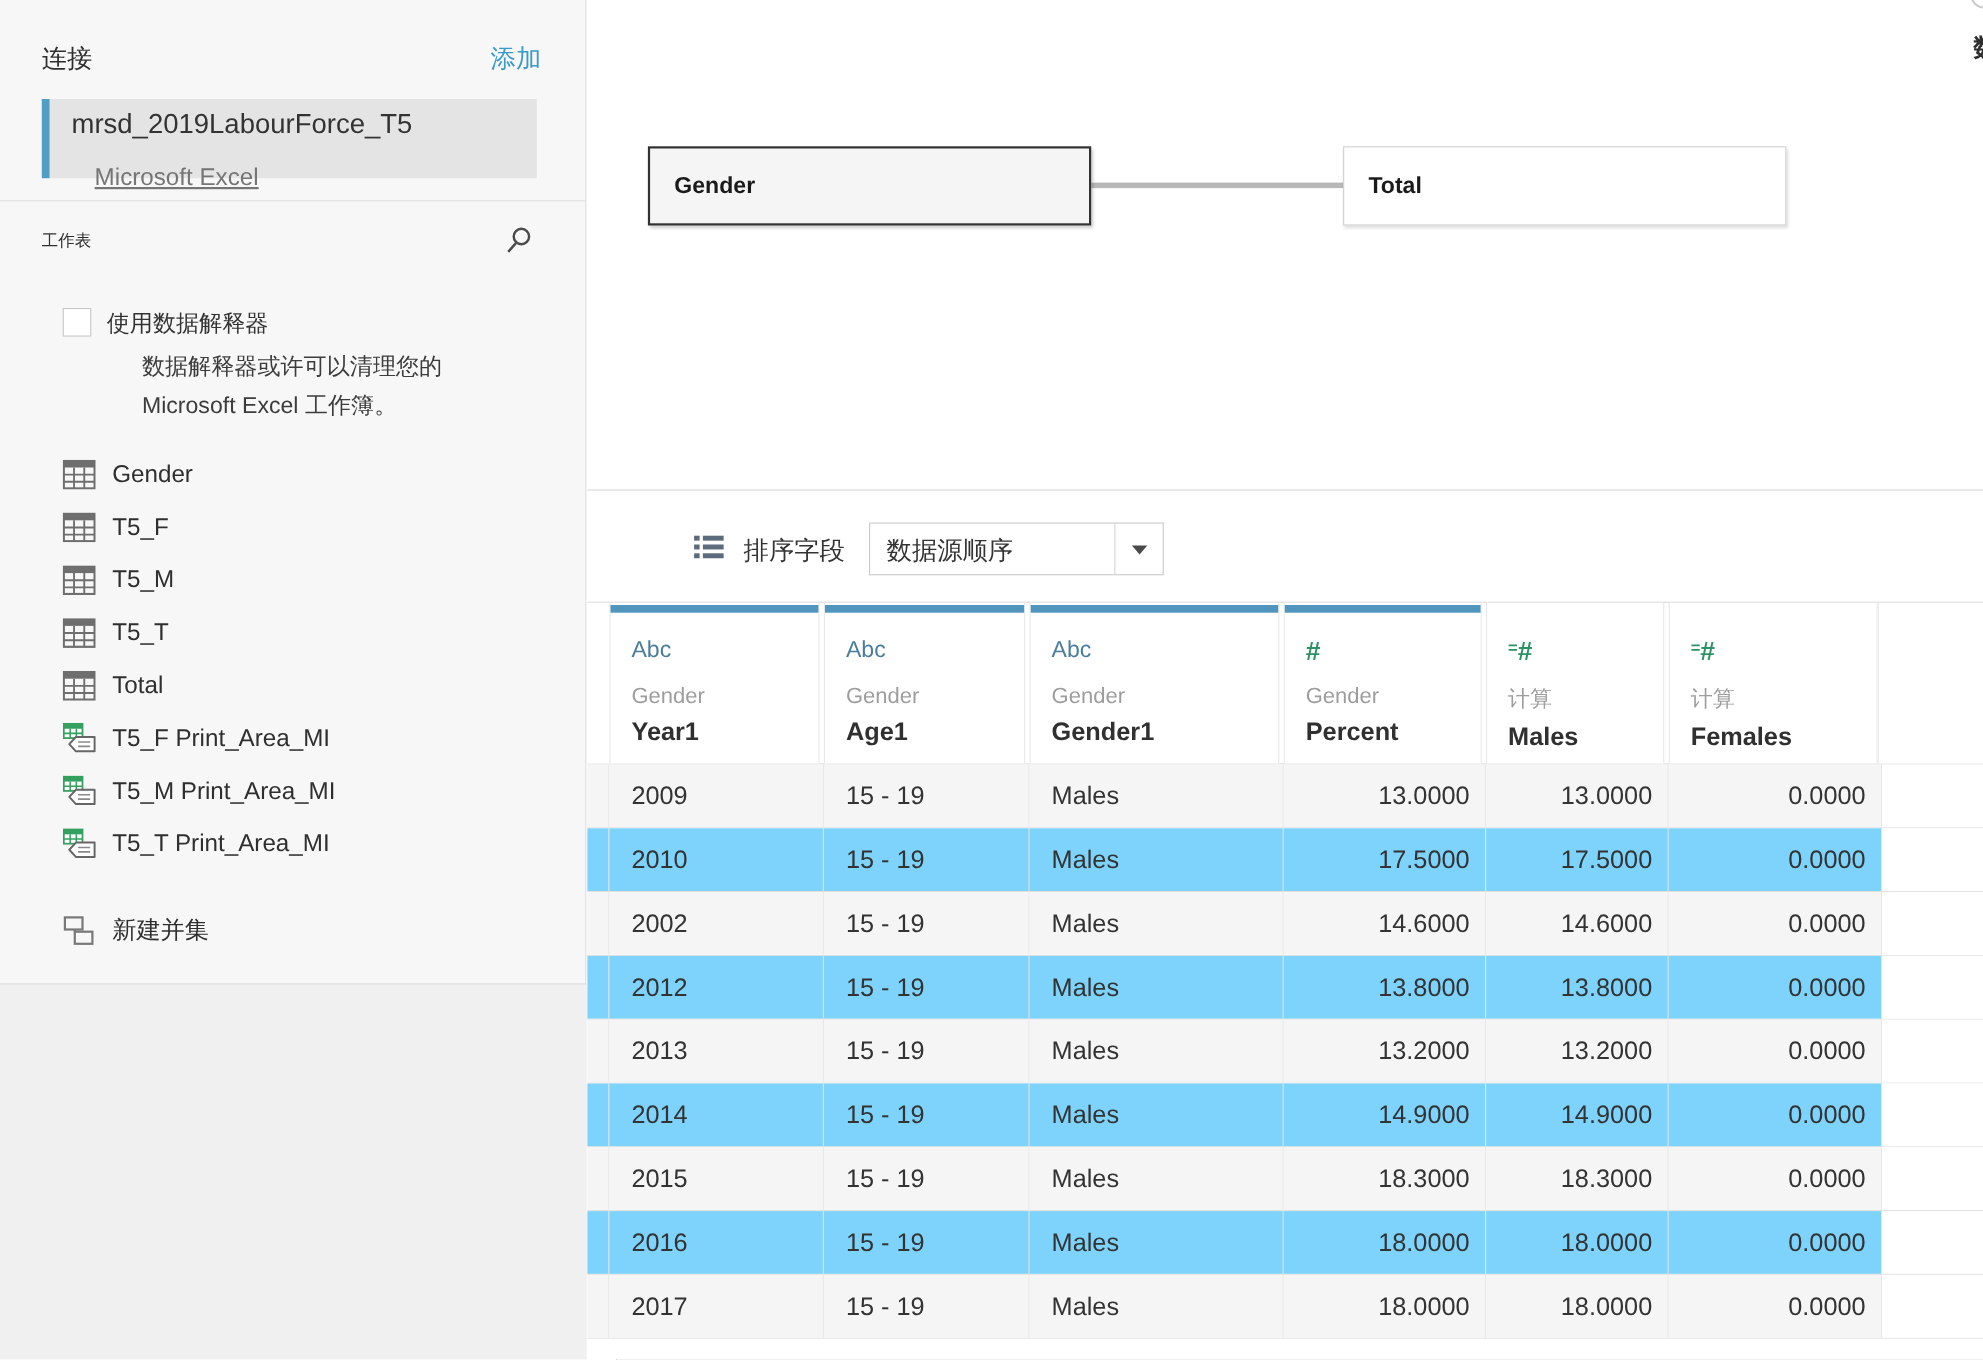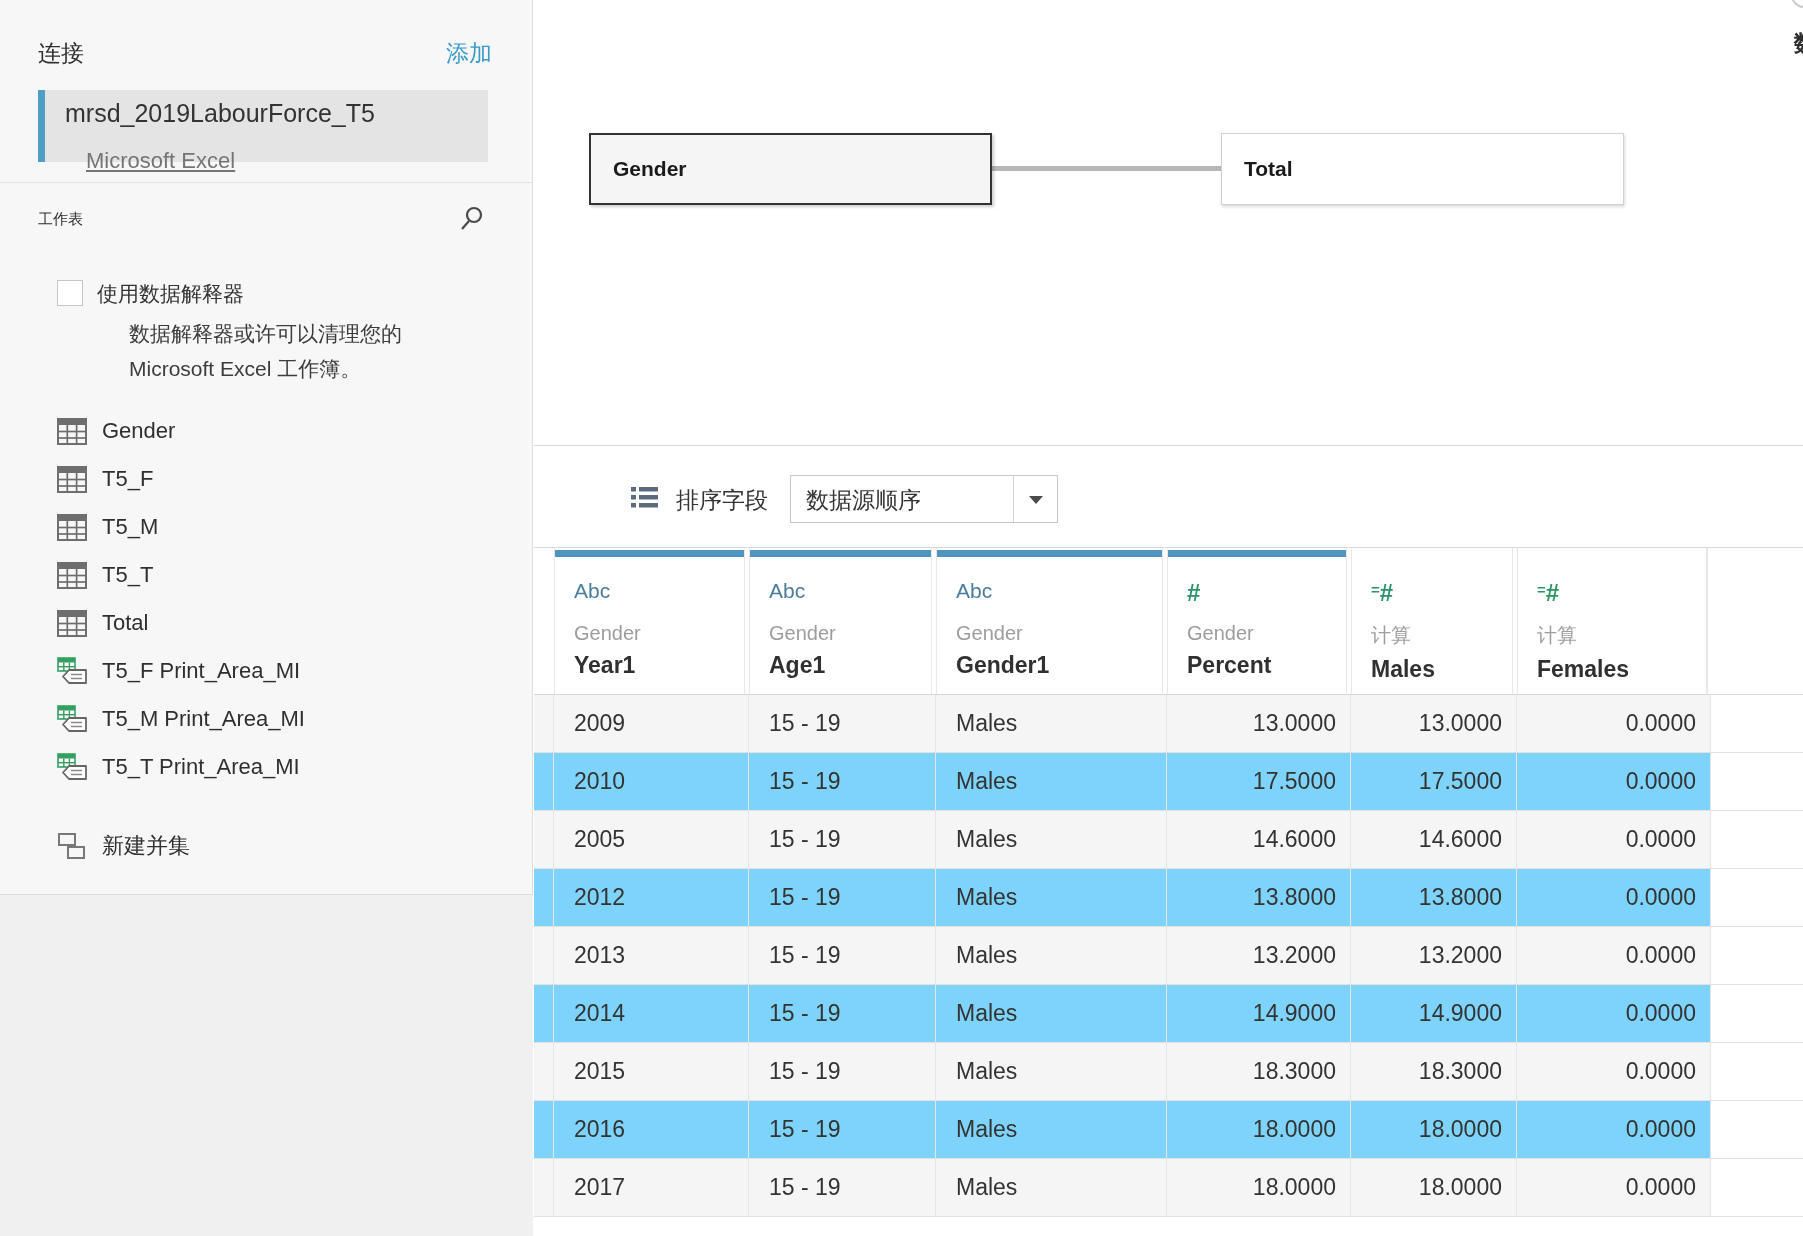--- a/index.html
+++ b/index.html
@@ -339,21 +339,21 @@
         <div class="bcell left" style="width:195px">2010</div>
         <div class="bcell left" style="width:187px">15 - 19</div>
         <div class="bcell left" style="width:231px">Males</div>
         <div class="bcell right" style="width:184px">17.5000</div>
         <div class="bcell right" style="width:166px">17.5000</div>
         <div class="bcell right" style="width:194px">0.0000</div>
         <div class="bfiller"></div>
       </div>
       <div class="brow odd">
         <div class="bcell b-gutter"></div>
-        <div class="bcell left" style="width:195px">2005</div>
+        <div class="bcell left" style="width:195px">2002</div>
         <div class="bcell left" style="width:187px">15 - 19</div>
         <div class="bcell left" style="width:231px">Males</div>
         <div class="bcell right" style="width:184px">14.6000</div>
         <div class="bcell right" style="width:166px">14.6000</div>
         <div class="bcell right" style="width:194px">0.0000</div>
         <div class="bfiller"></div>
       </div>
       <div class="brow even">
         <div class="bcell b-gutter"></div>
         <div class="bcell left" style="width:195px">2012</div>

